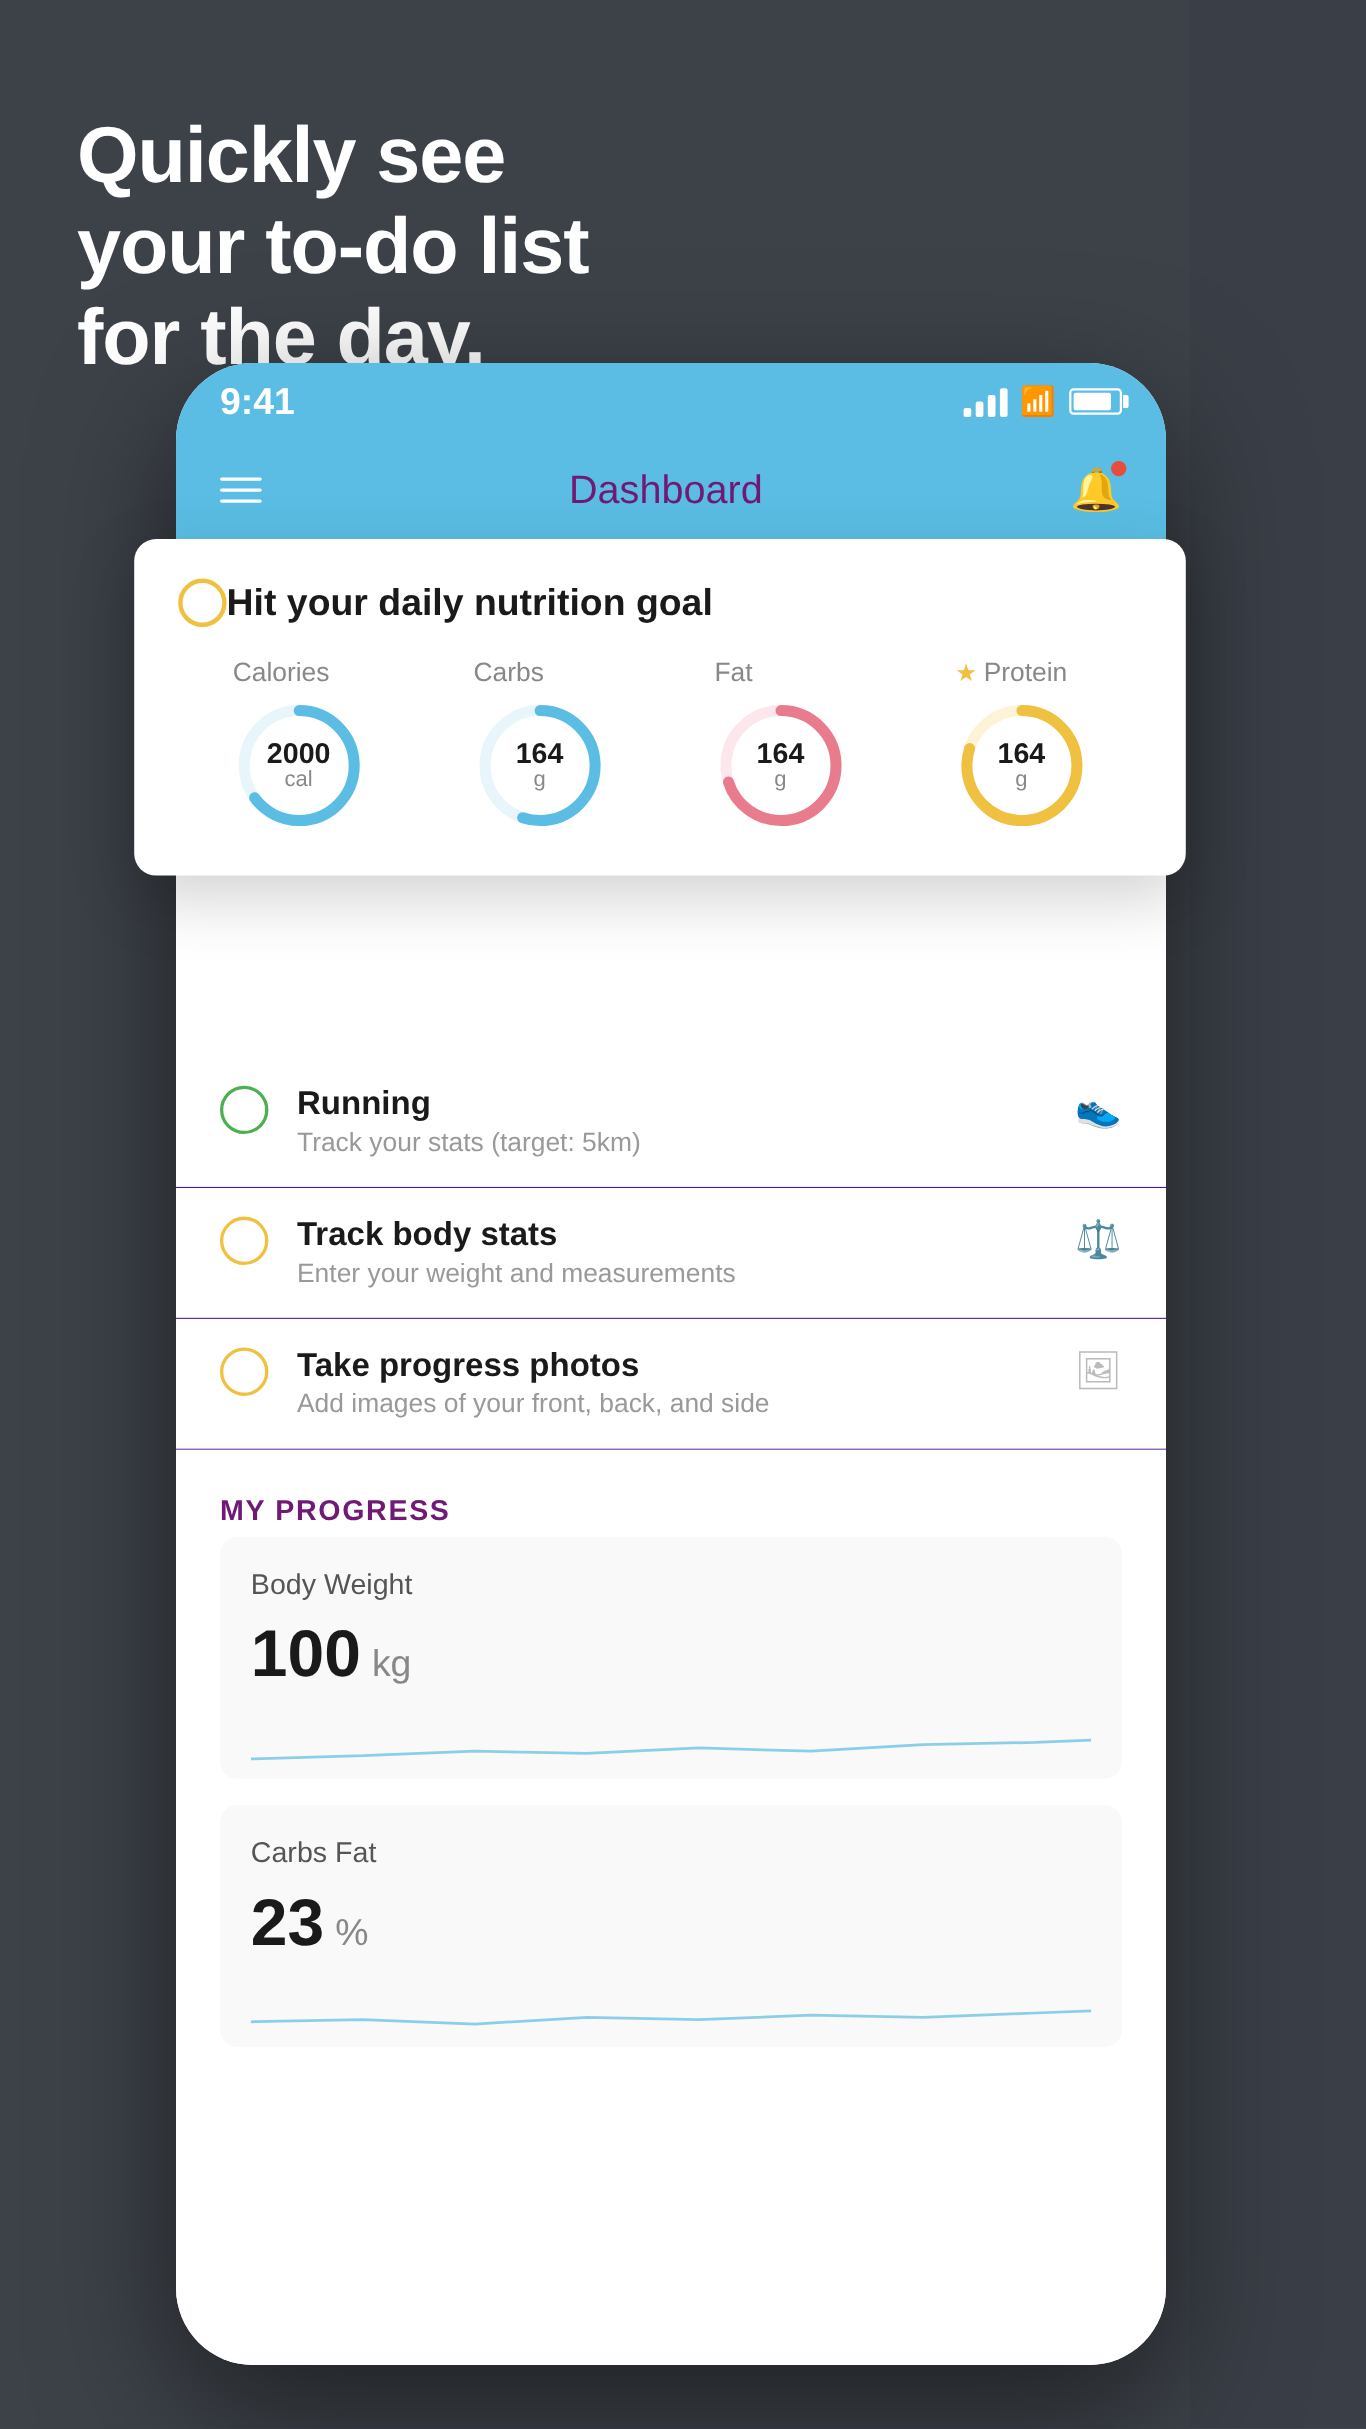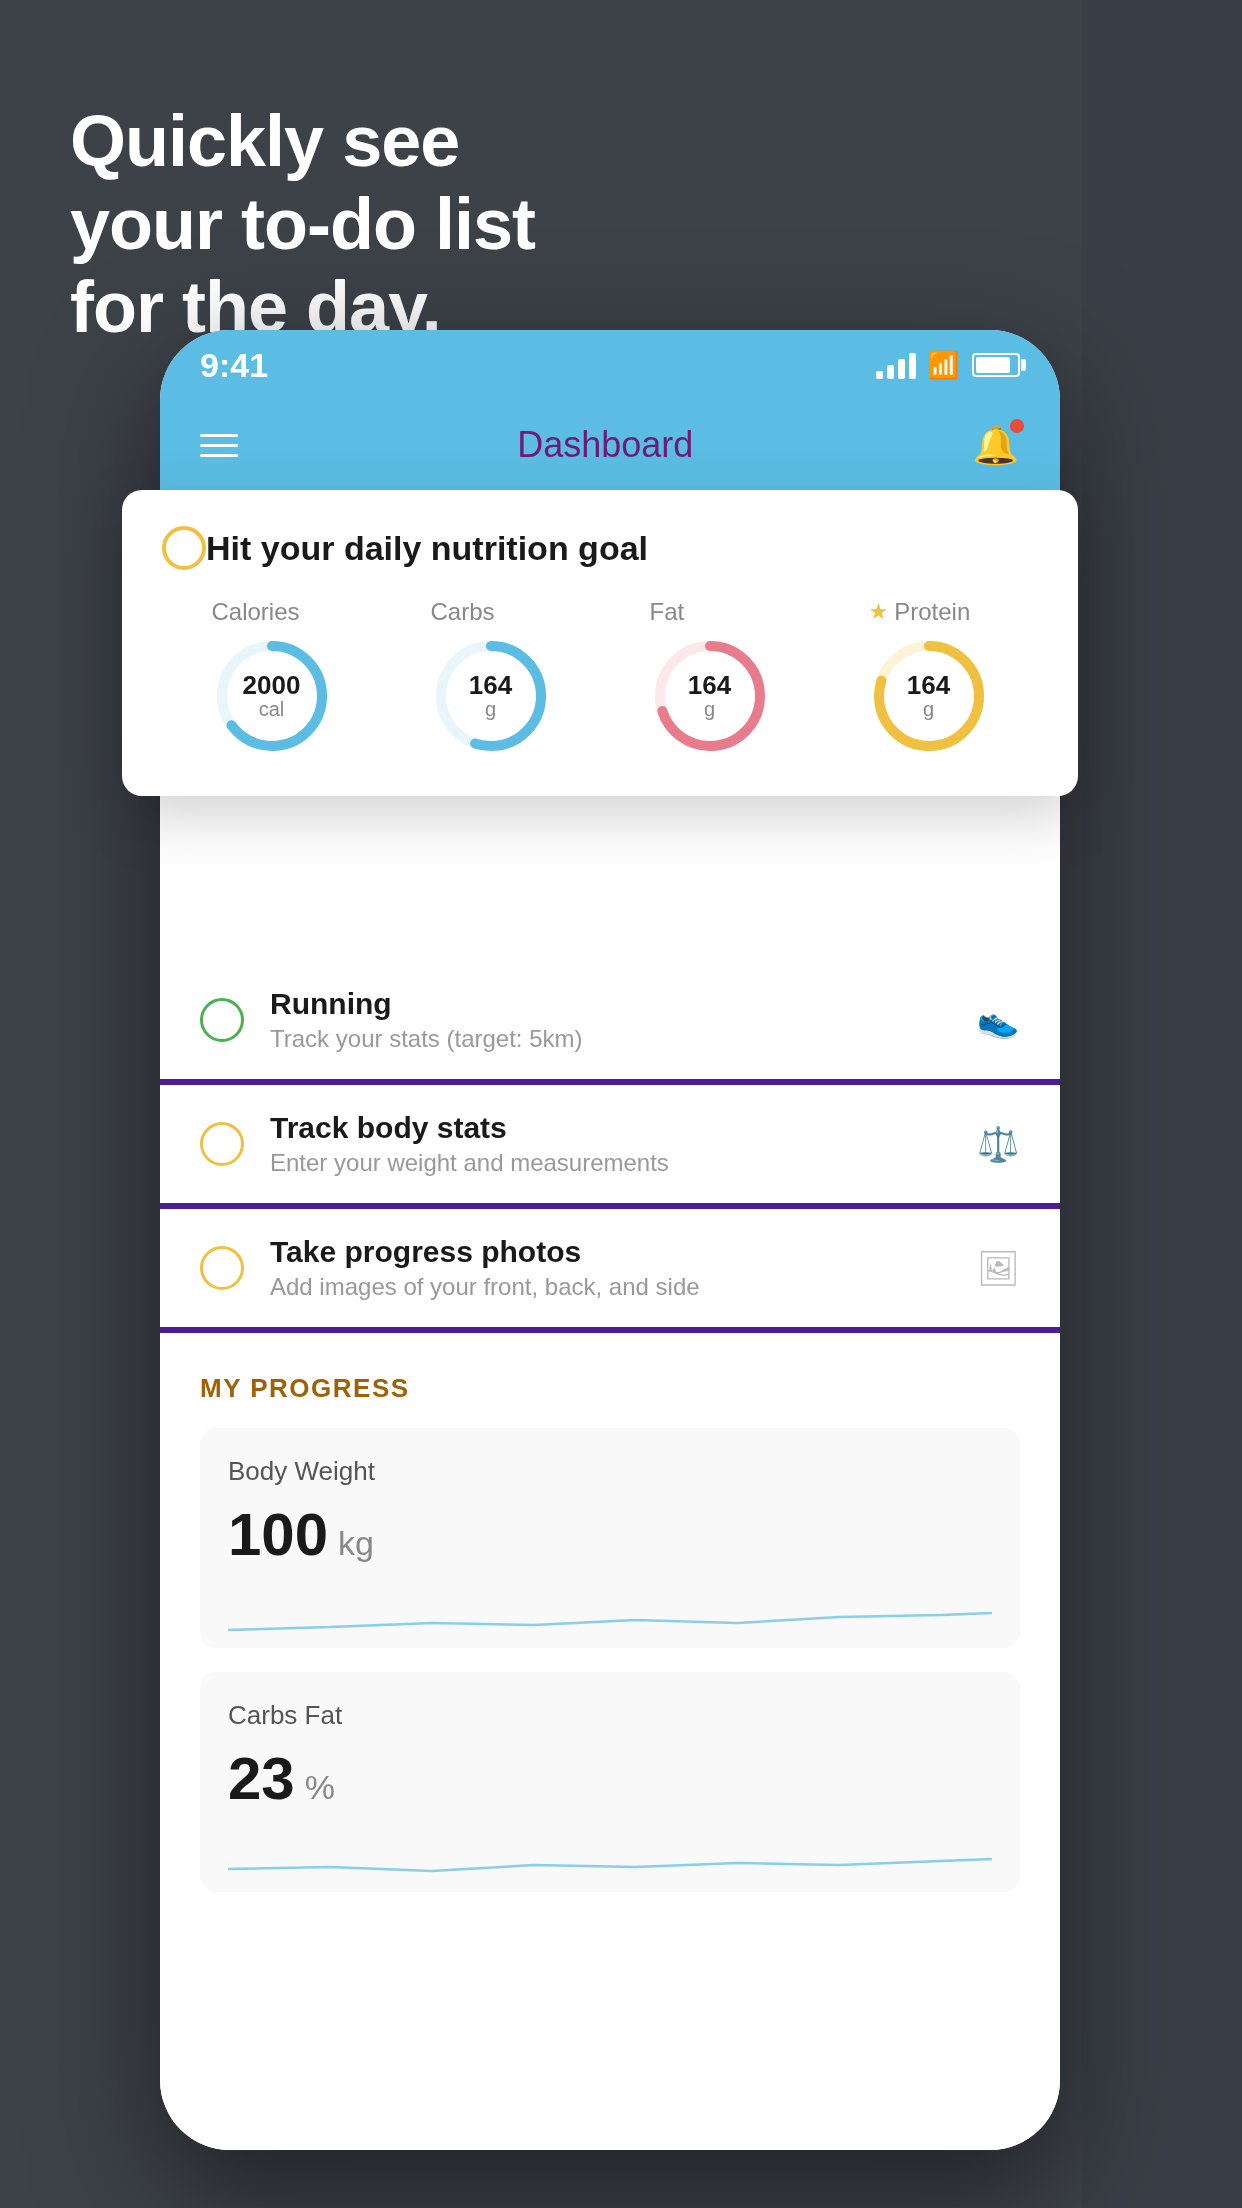--- a/index.html
+++ b/index.html
@@ -238,23 +238,22 @@
       color: #888;
     }
 
     
     .todo-list {
       margin-top: 400px;
       background: #fff;
     }
     .todo-item {
       display: flex;
-      align-items: center;
       padding: 26px 40px;
-      border-bottom: 6px solid #4c1d95;
+      border-bottom: 1px solid #4c1d95;
       gap: 26px;
     }
     .todo-circle {
       width: 44px;
       height: 44px;
       border-radius: 50%;
       border: 3px solid;
       flex-shrink: 0;
     }
     .todo-circle.green { border-color: #4caf50; }
@@ -276,23 +275,23 @@
     }
 
     
     .progress-section {
       padding: 40px 40px 20px;
       background: #fff;
     }
     .progress-header {
       font-size: 26px;
       font-weight: 800;
-      color: #a16207;
+      color: #701a75;
       letter-spacing: 1.5px;
-      margin-bottom: 24px;
+      margin-bottom: 8px;
     }
     .progress-cards {
       display: flex;
       gap: 24px;
       flex-direction: column;
     }
     .progress-card {
       flex: 1;
       background: #f9f9f9;
       border-radius: 16px;

